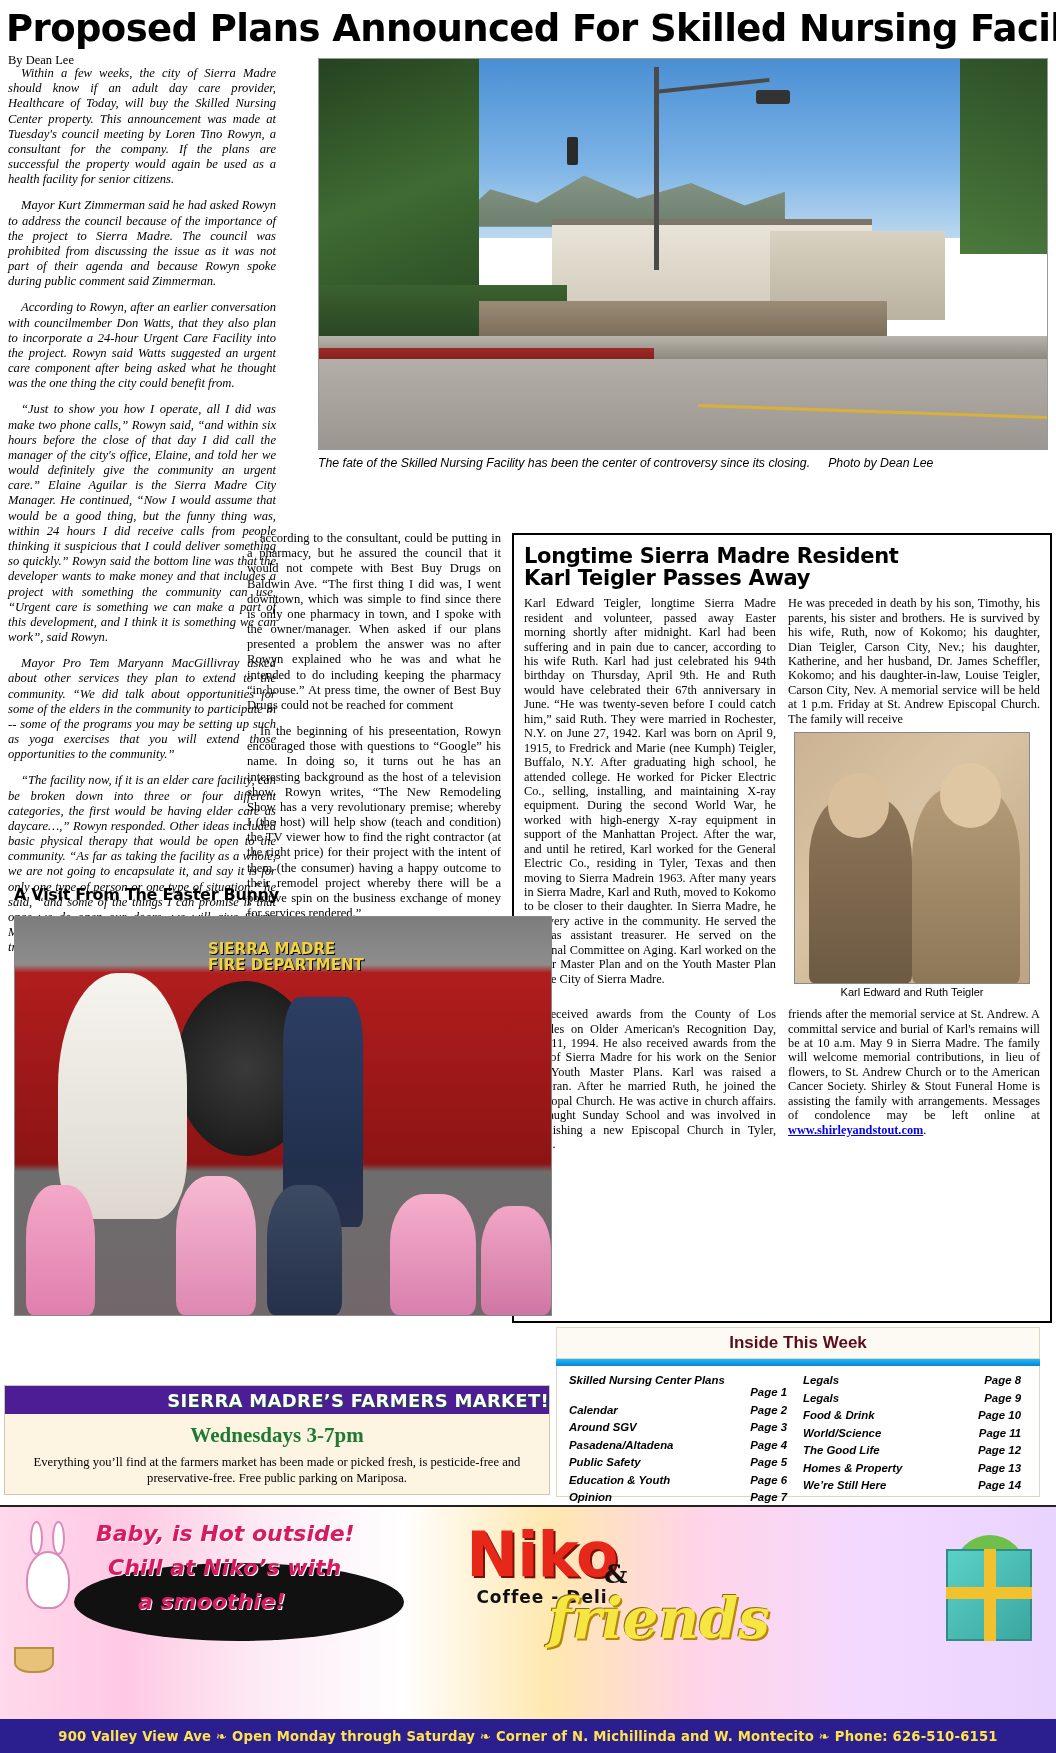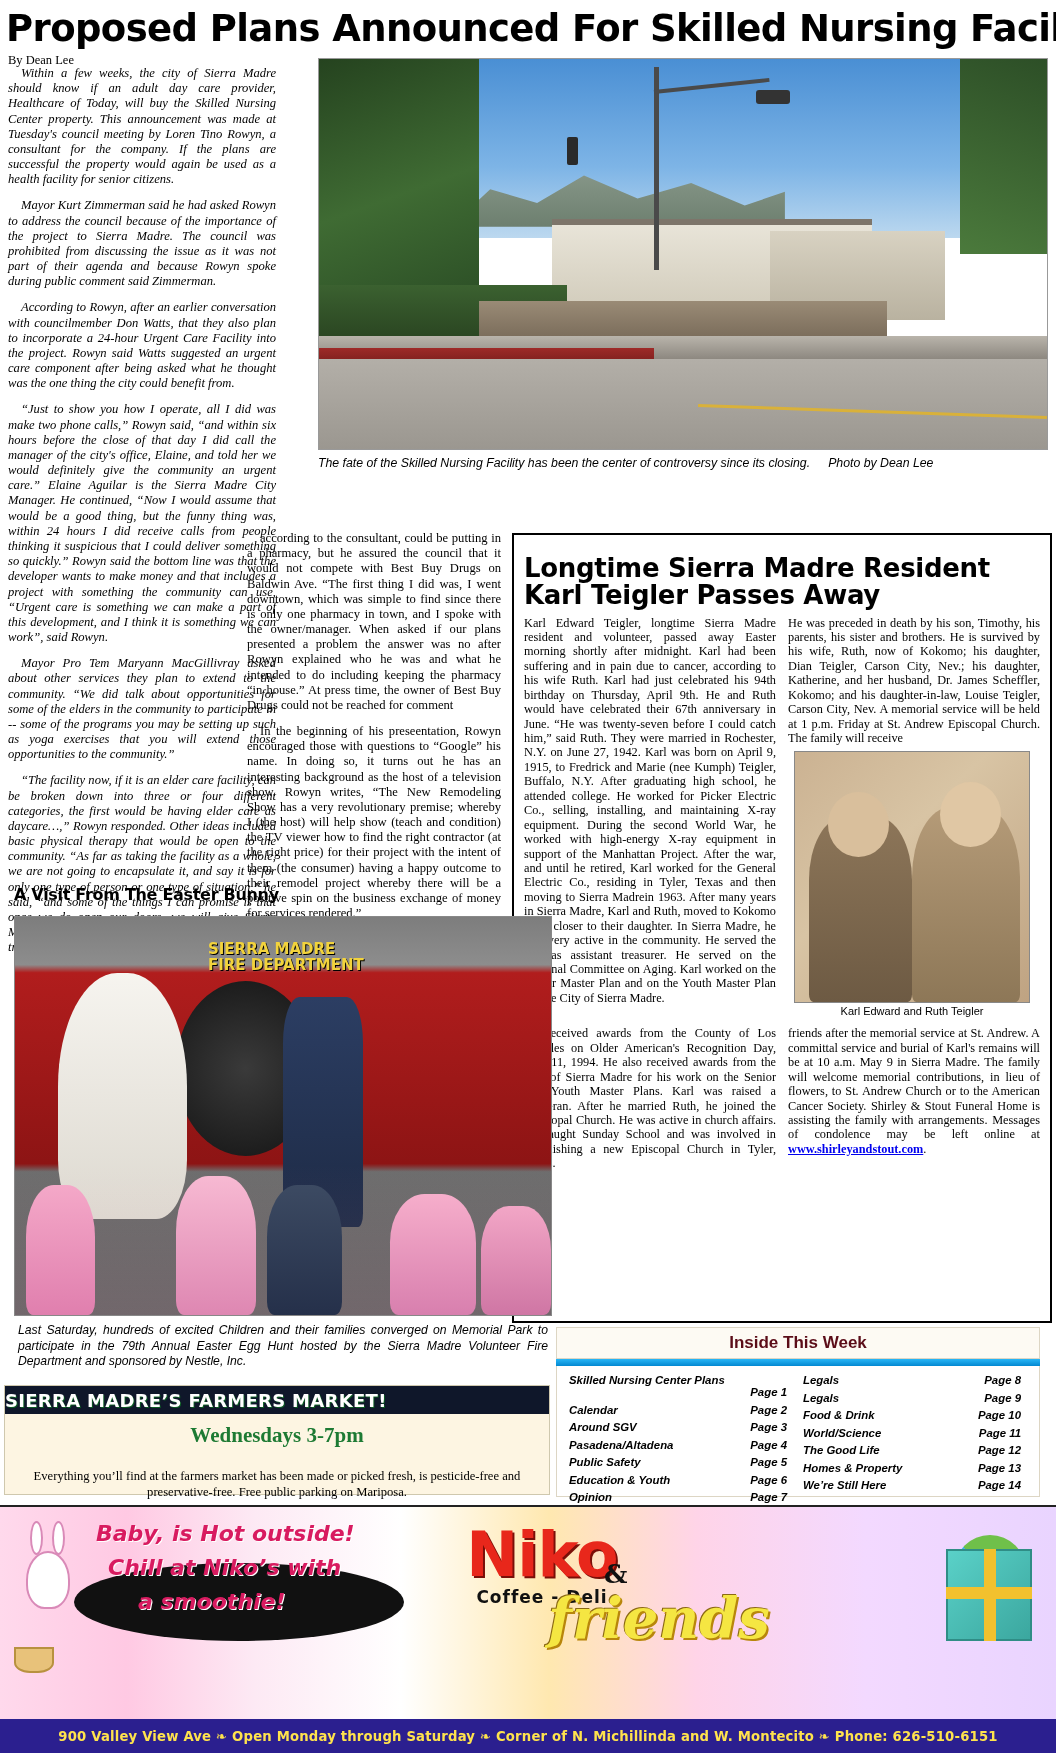--- a/index.html
+++ b/index.html
@@ -58,23 +58,23 @@
 
   
   .obit {
     position:absolute; left:512px; top:533px; width:540px; height:790px;
     border:2px solid #000; background:#fff;
     padding:8px 10px 6px 10px;
   }
   .obit h2 {
     font-family:"DejaVu Sans", sans-serif;
     font-weight:700;
-    font-size:26px;
+    font-size:21px;
     line-height:1.03;
-    margin:12px 0 7px 0;
+    margin:3px 0 7px 0;
     letter-spacing:-0.3px;
   }
   .obit-cols { display:flex; gap:12px; }
   .obit-col { width:253px; font-size:12.3px; line-height:1.175; text-align:justify; }
   .obit-col p { margin:0; }
   .obit-photo {
     width:236px; height:252px;
     border:1px solid #888;
     margin:6px 0 2px 6px;
     overflow:hidden; position:relative;
@@ -102,35 +102,35 @@
     font-style:italic; font-size:12.2px; line-height:1.28; text-align:justify;
   }
 
   
   .fm-ad {
     position:absolute; left:4px; top:1385px; width:546px; height:110px;
     background:#fdf5e2;
     border:1px solid #cfc8ae;
   }
   .fm-band {
-    height:28px; background:#0f172a;
-    display:flex; align-items:center; justify-content:flex-start;
+    height:28px; background:#4c1d95;
+    display:flex; align-items:center; justify-content:flex-end;
   }
   .fm-band span {
     font-family:"DejaVu Sans", sans-serif; font-weight:700;
     color:#fff; font-size:18px; letter-spacing:0.3px;
     text-shadow:1px 1px 0 #0a5a22;
   }
   .fm-time {
     text-align:center; margin-top:9px;
     font-family:"Liberation Serif", serif; font-weight:700;
     font-size:21px; color:#1d7a33;
   }
   .fm-body {
-    text-align:center; margin-top:20px; padding:0 18px;
+    text-align:center; margin-top:6px; padding:0 18px;
     font-size:12.6px; line-height:1.3;
   }
 
   
   .itw {
     position:absolute; left:556px; top:1327px; width:484px; height:170px;
   }
   .itw-header {
     height:32px; background:#fdfaf3;
     border:1px solid #ddd6c4;
@@ -387,21 +387,20 @@
     <div class="bunnysuit"></div>
     <div class="ff"></div>
     <div class="kids">
       <div class="kid" style="left:2%;width:13%;height:86%;background:linear-gradient(to bottom,#f4a8c8,#e07fae);"></div>
       <div class="kid" style="left:30%;width:15%;height:92%;background:linear-gradient(to bottom,#f7b9d2,#de87b2);"></div>
       <div class="kid" style="left:47%;width:14%;height:86%;background:linear-gradient(to bottom,#3c4a62,#25304a);"></div>
       <div class="kid" style="left:70%;width:16%;height:80%;background:linear-gradient(to bottom,#f6aecb,#d87fae);"></div>
       <div class="kid" style="left:87%;width:13%;height:72%;background:linear-gradient(to bottom,#f2a6c6,#cf76a4);"></div>
     </div>
   </div>
-  <div class="easter-caption">Last Saturday, hundreds of excited Children and their families converged on Memorial Park to participate in the 79th Annual Easter Egg Hunt  hosted by the Sierra Madre Volunteer Fire Department and sponsored by Nestle, Inc.</div>
 
   <div class="fm-ad">
     <div class="fm-band">
       <span>SIERRA MADRE’S FARMERS MARKET!</span>
     </div>
     <div class="fm-time">Wednesdays 3-7pm</div>
     <div class="fm-body">Everything you’ll find at the farmers market has been made or picked fresh, is pesticide-free and preservative-free.  Free public parking  on Mariposa.</div>
   </div>
 
   <div class="itw">

